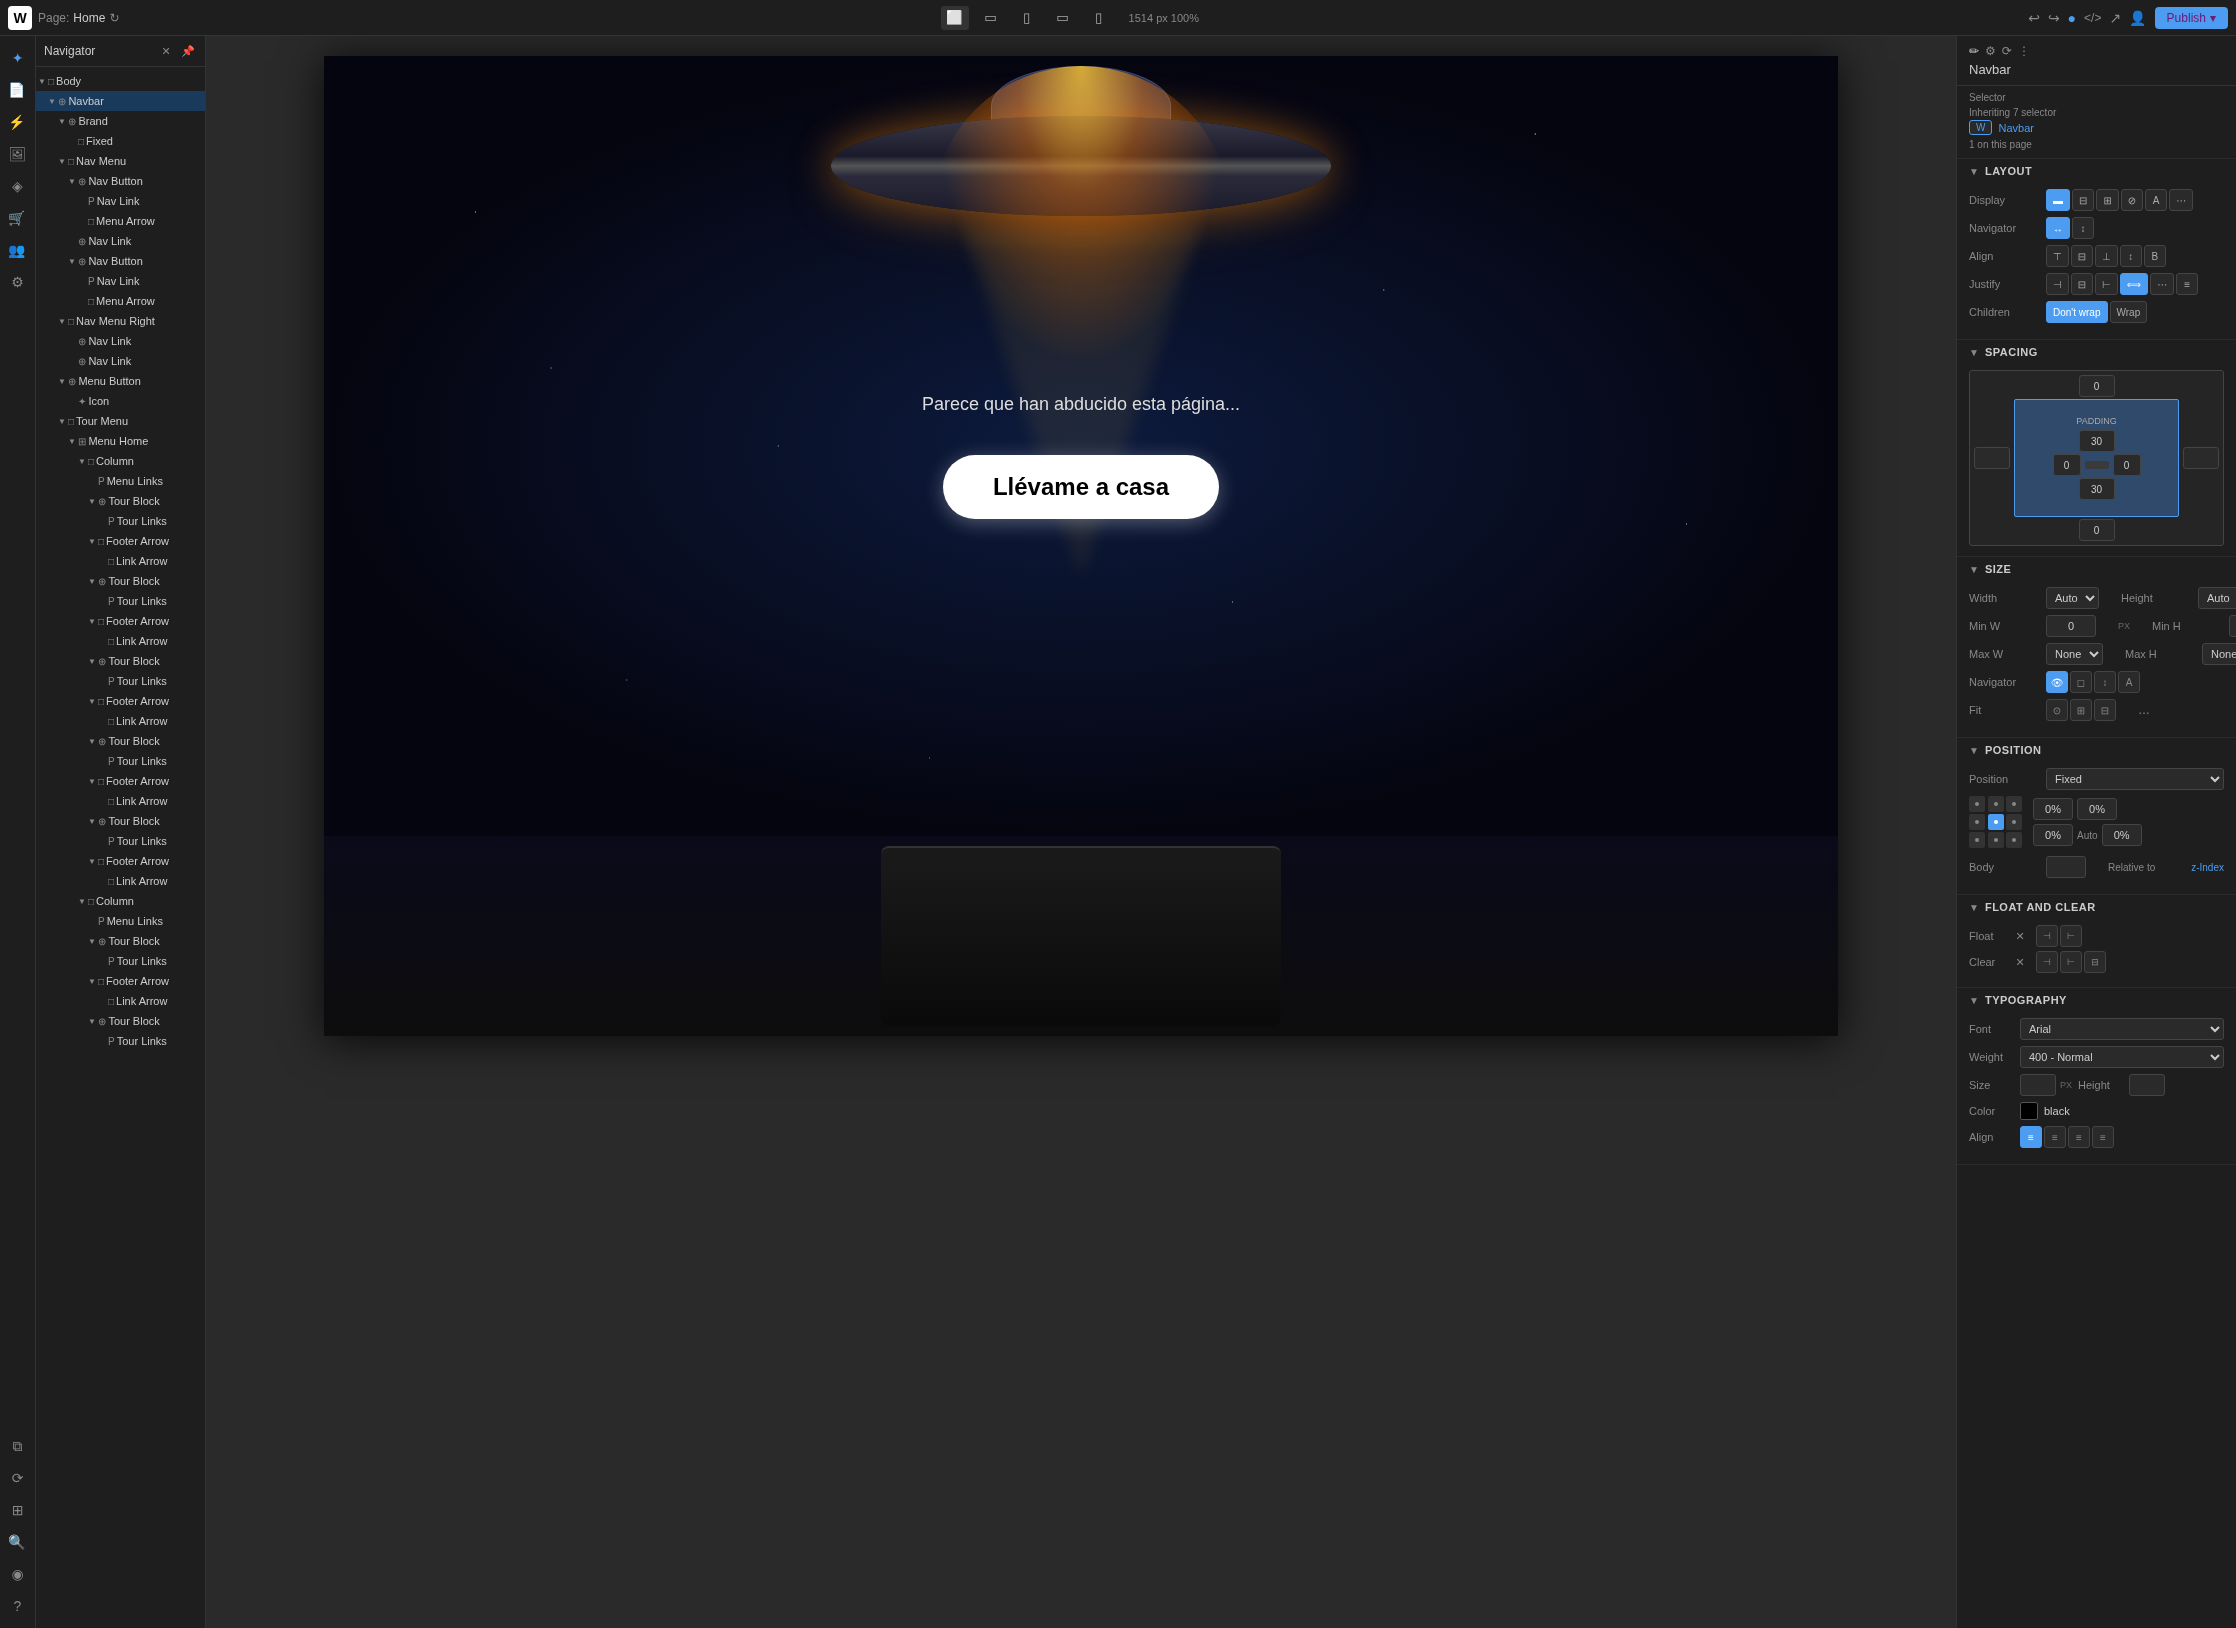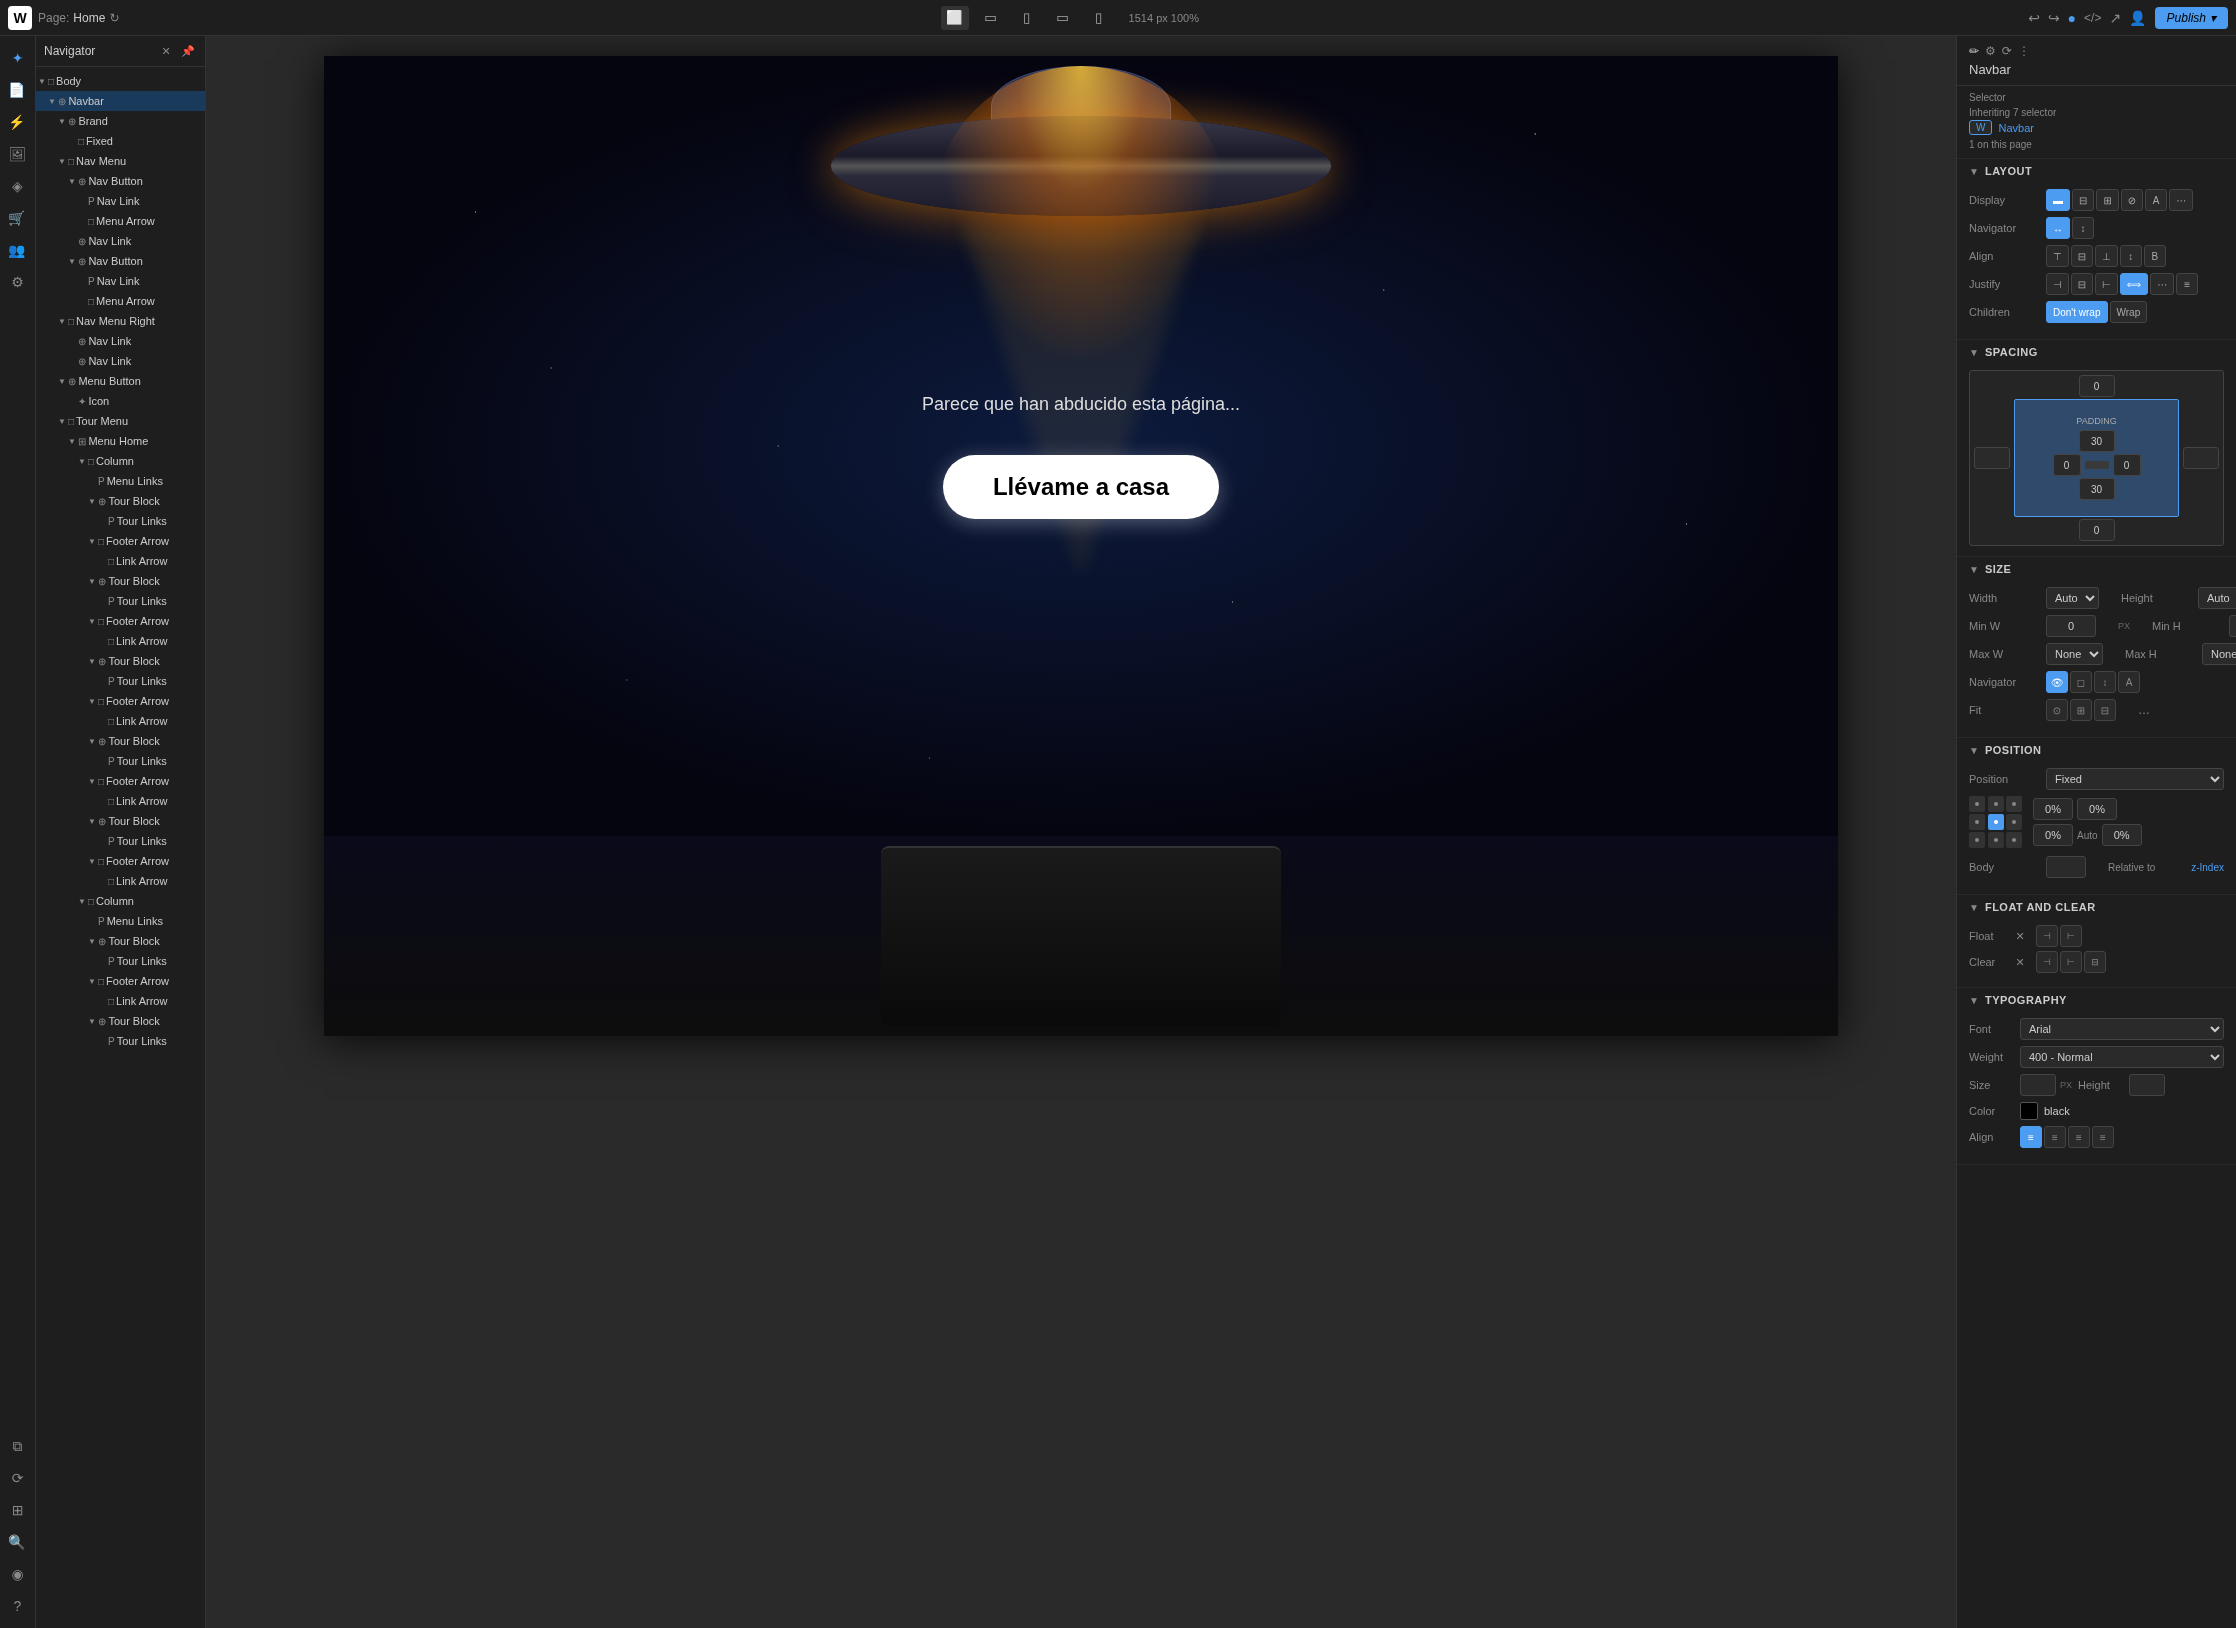--- a/index.html
+++ b/index.html
@@ -12,21 +12,21 @@
       display: flex; align-items: center; z-index: 100;
     }
     .toolbar-left { display: flex; align-items: center; padding: 0 8px; gap: 6px; }
     .toolbar-logo { width: 24px; height: 24px; background: #fff; border-radius: 4px; display: flex; align-items: center; justify-content: center; color: #000; font-weight: bold; font-size: 14px; }
     .toolbar-page { display: flex; align-items: center; gap: 4px; color: #aaa; font-size: 12px; }
     .toolbar-center { flex: 1; display: flex; align-items: center; justify-content: center; gap: 8px; }
     .device-btn { width: 28px; height: 24px; background: none; border: none; cursor: pointer; color: #aaa; display: flex; align-items: center; justify-content: center; border-radius: 3px; }
     .device-btn.active { background: #333; color: #fff; }
     .resolution-info { color: #888; font-size: 11px; margin: 0 8px; }
     .toolbar-right { display: flex; align-items: center; padding: 0 8px; gap: 8px; }
-    .publish-btn { background: #4c9cf1; color: #000000; border: none; border-radius: 4px; padding: 4px 12px; cursor: pointer; font-size: 12px; display: flex; align-items: center; gap: 4px; font-style: italic; }
+    .publish-btn { background: #4c9cf1; color: #701a75; border: none; border-radius: 4px; padding: 4px 12px; cursor: pointer; font-size: 12px; display: flex; align-items: center; gap: 4px; }
 
     
     .left-sidebar-icons {
       position: fixed; left: 0; top: 36px; bottom: 0; width: 36px;
       background: #1e1e1e; border-right: 1px solid #333;
       display: flex; flex-direction: column; align-items: center; padding: 8px 0; gap: 4px; z-index: 90;
     }
     .sidebar-icon { width: 28px; height: 28px; display: flex; align-items: center; justify-content: center; cursor: pointer; border-radius: 4px; color: #888; font-size: 14px; }
     .sidebar-icon.active { color: #4c9cf1; }
 

